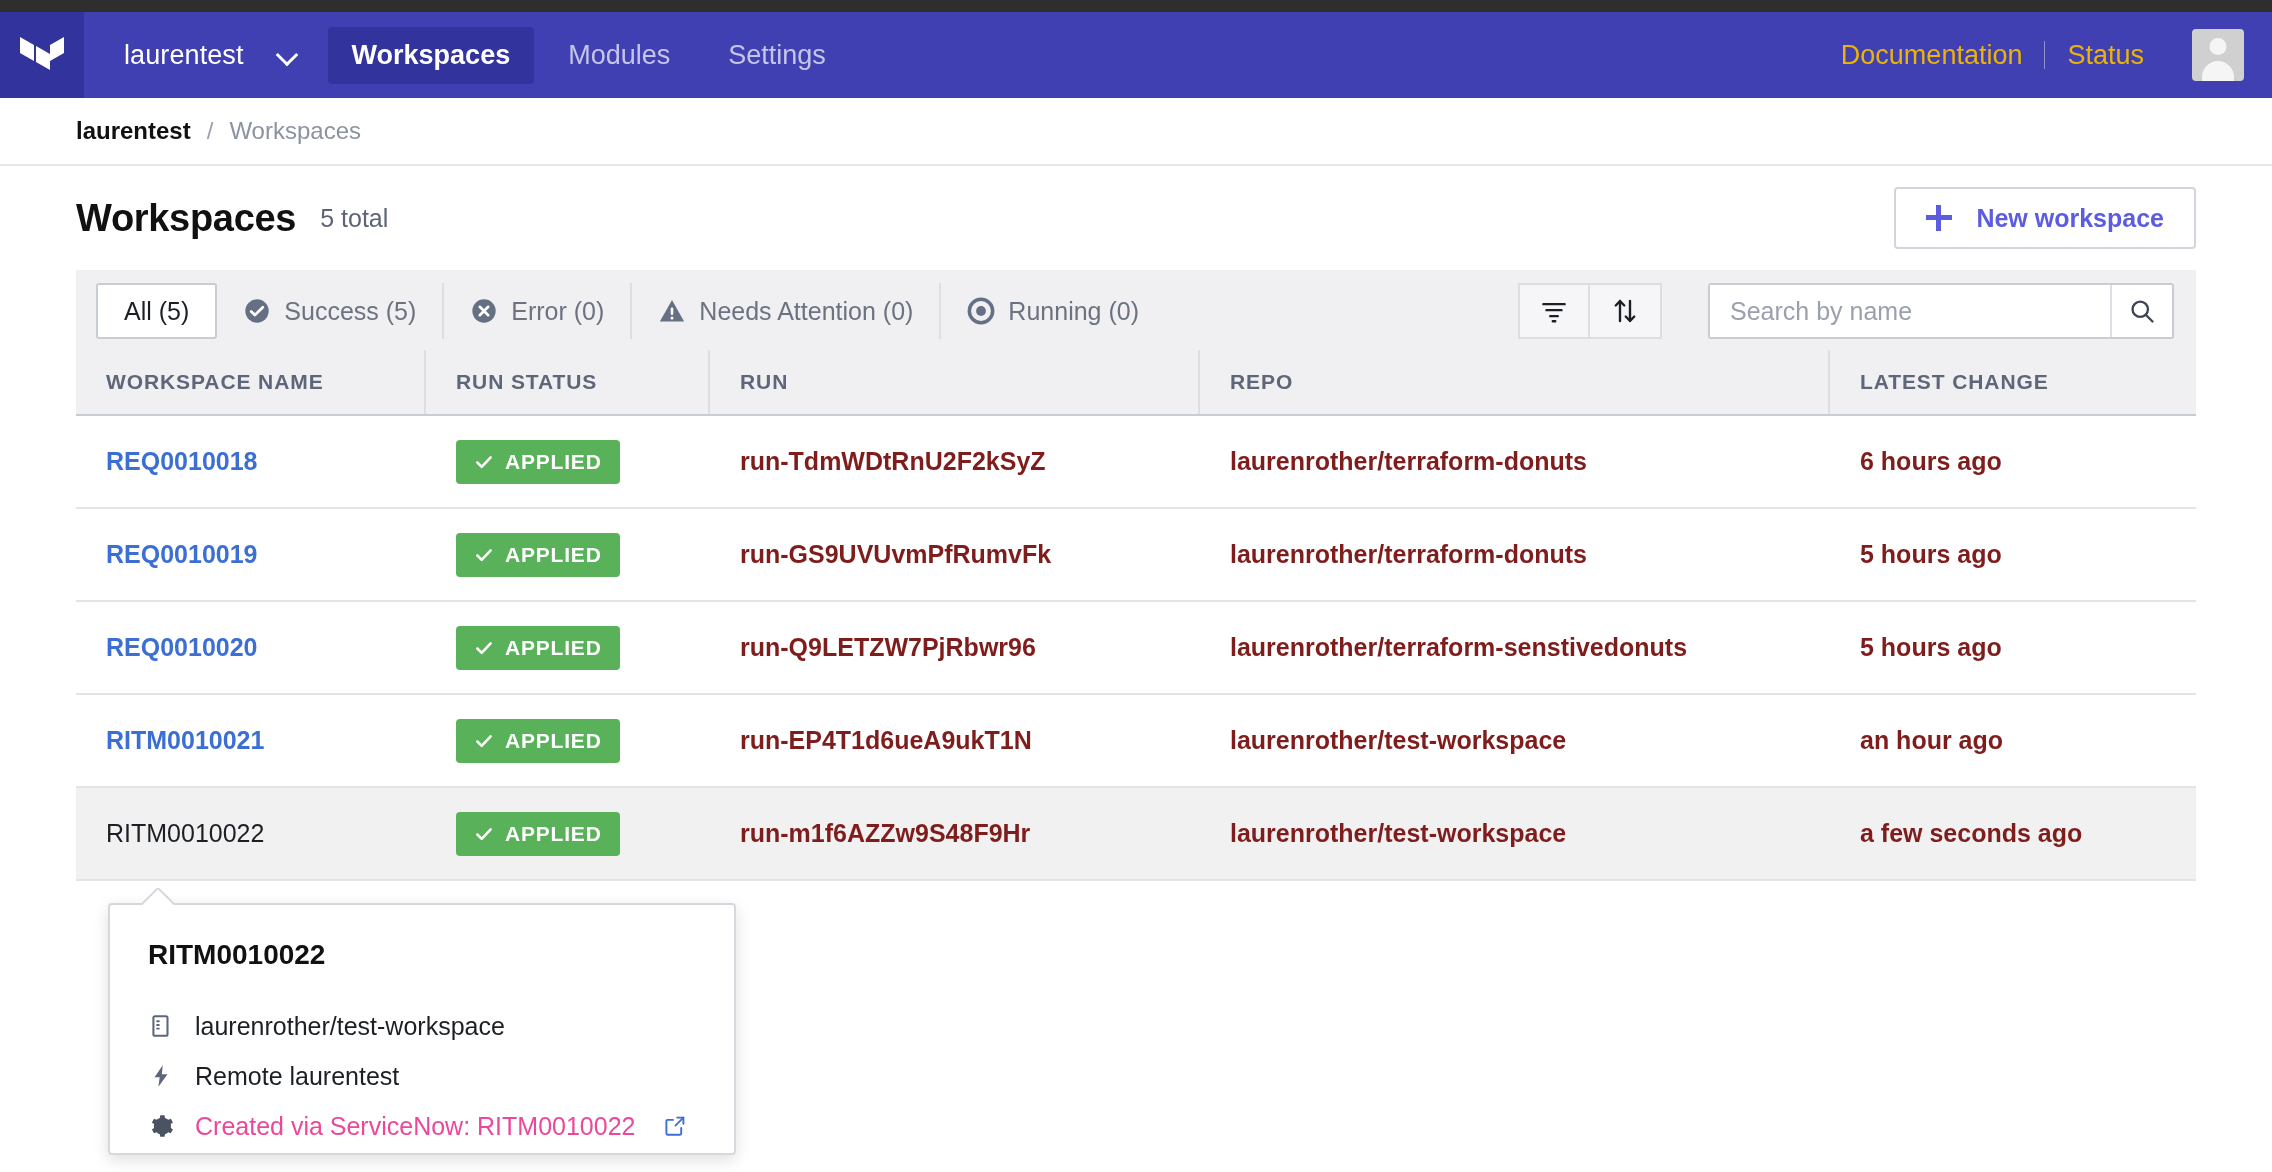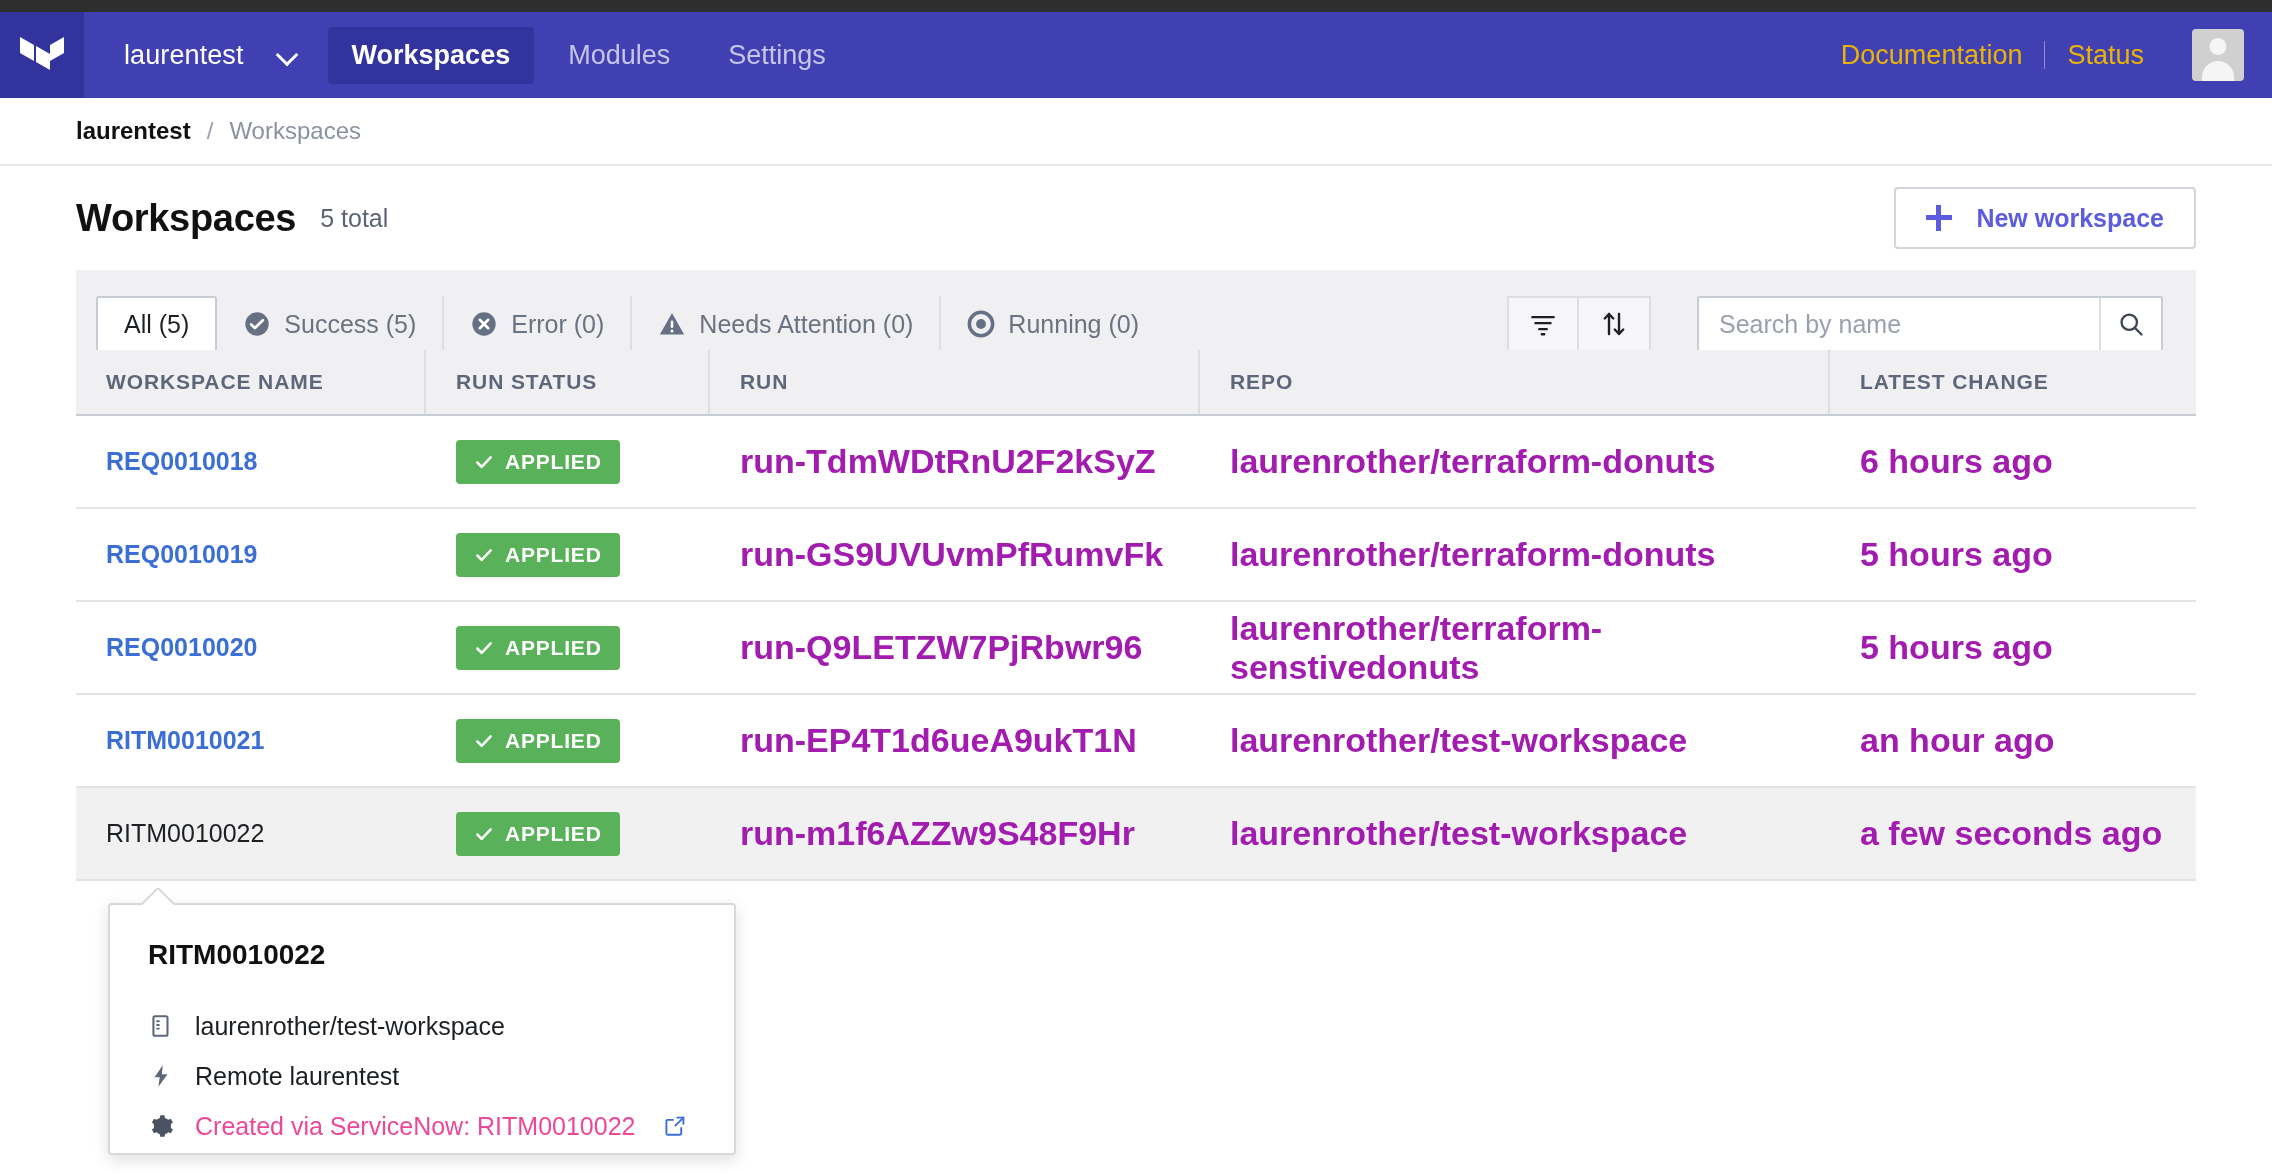--- a/index.html
+++ b/index.html
@@ -201,21 +201,21 @@
   .plus-icon::after  { top: 0; left: 10px; height: 26px; width: 5px; }
 
   
   .toolbar {
     position: absolute;
     top: 270px; left: 76px;
     width: 2120px; height: 84px;
     background: #f0f0f2;
     border-bottom: 2px solid #c8ccd4;
     display: flex;
-    align-items: flex-end;
+    align-items: center;
     padding: 0 20px;
   }
   .tabs {
     display: flex; align-items: stretch;
     height: 56px;
   }
   .tab {
     display: flex; align-items: center; gap: 13px;
     padding: 0 26px;
     font-size: 25px;
@@ -247,21 +247,21 @@
   .icon-btn + .icon-btn { border-left: none; }
 
   .search-wrap {
     margin-left: 46px;
     display: flex;
     height: 56px;
     background: #ffffff;
     border: 2px solid #c8ccd4;
     border-radius: 3px;
     overflow: hidden;
-    margin-right: 13px;
+    margin-right: 2px;
   }
   .search-input {
     border: none;
     outline: none;
     width: 400px;
     padding: 0 20px;
     font-size: 25px;
     color: #333;
     font-family: "Liberation Sans", sans-serif;
     background: #ffffff;
@@ -341,22 +341,22 @@
     font-size: 21px;
     font-weight: bold;
     letter-spacing: 0.8px;
     cursor: pointer;
   }
   .badge .chk {
     width: 20px; height: 20px; display: block;
   }
   .run-cell, .repo-cell, .change-cell {
     font-weight: bold;
-    font-size: 34px;
-    color: #a21caf;
+    font-size: 25px;
+    color: #7f1d1d;
   }
 
   
   .popover {
     position: absolute;
     left: 108px;
     top: 903px;
     width: 628px;
     height: 252px;
     background: #ffffff;

